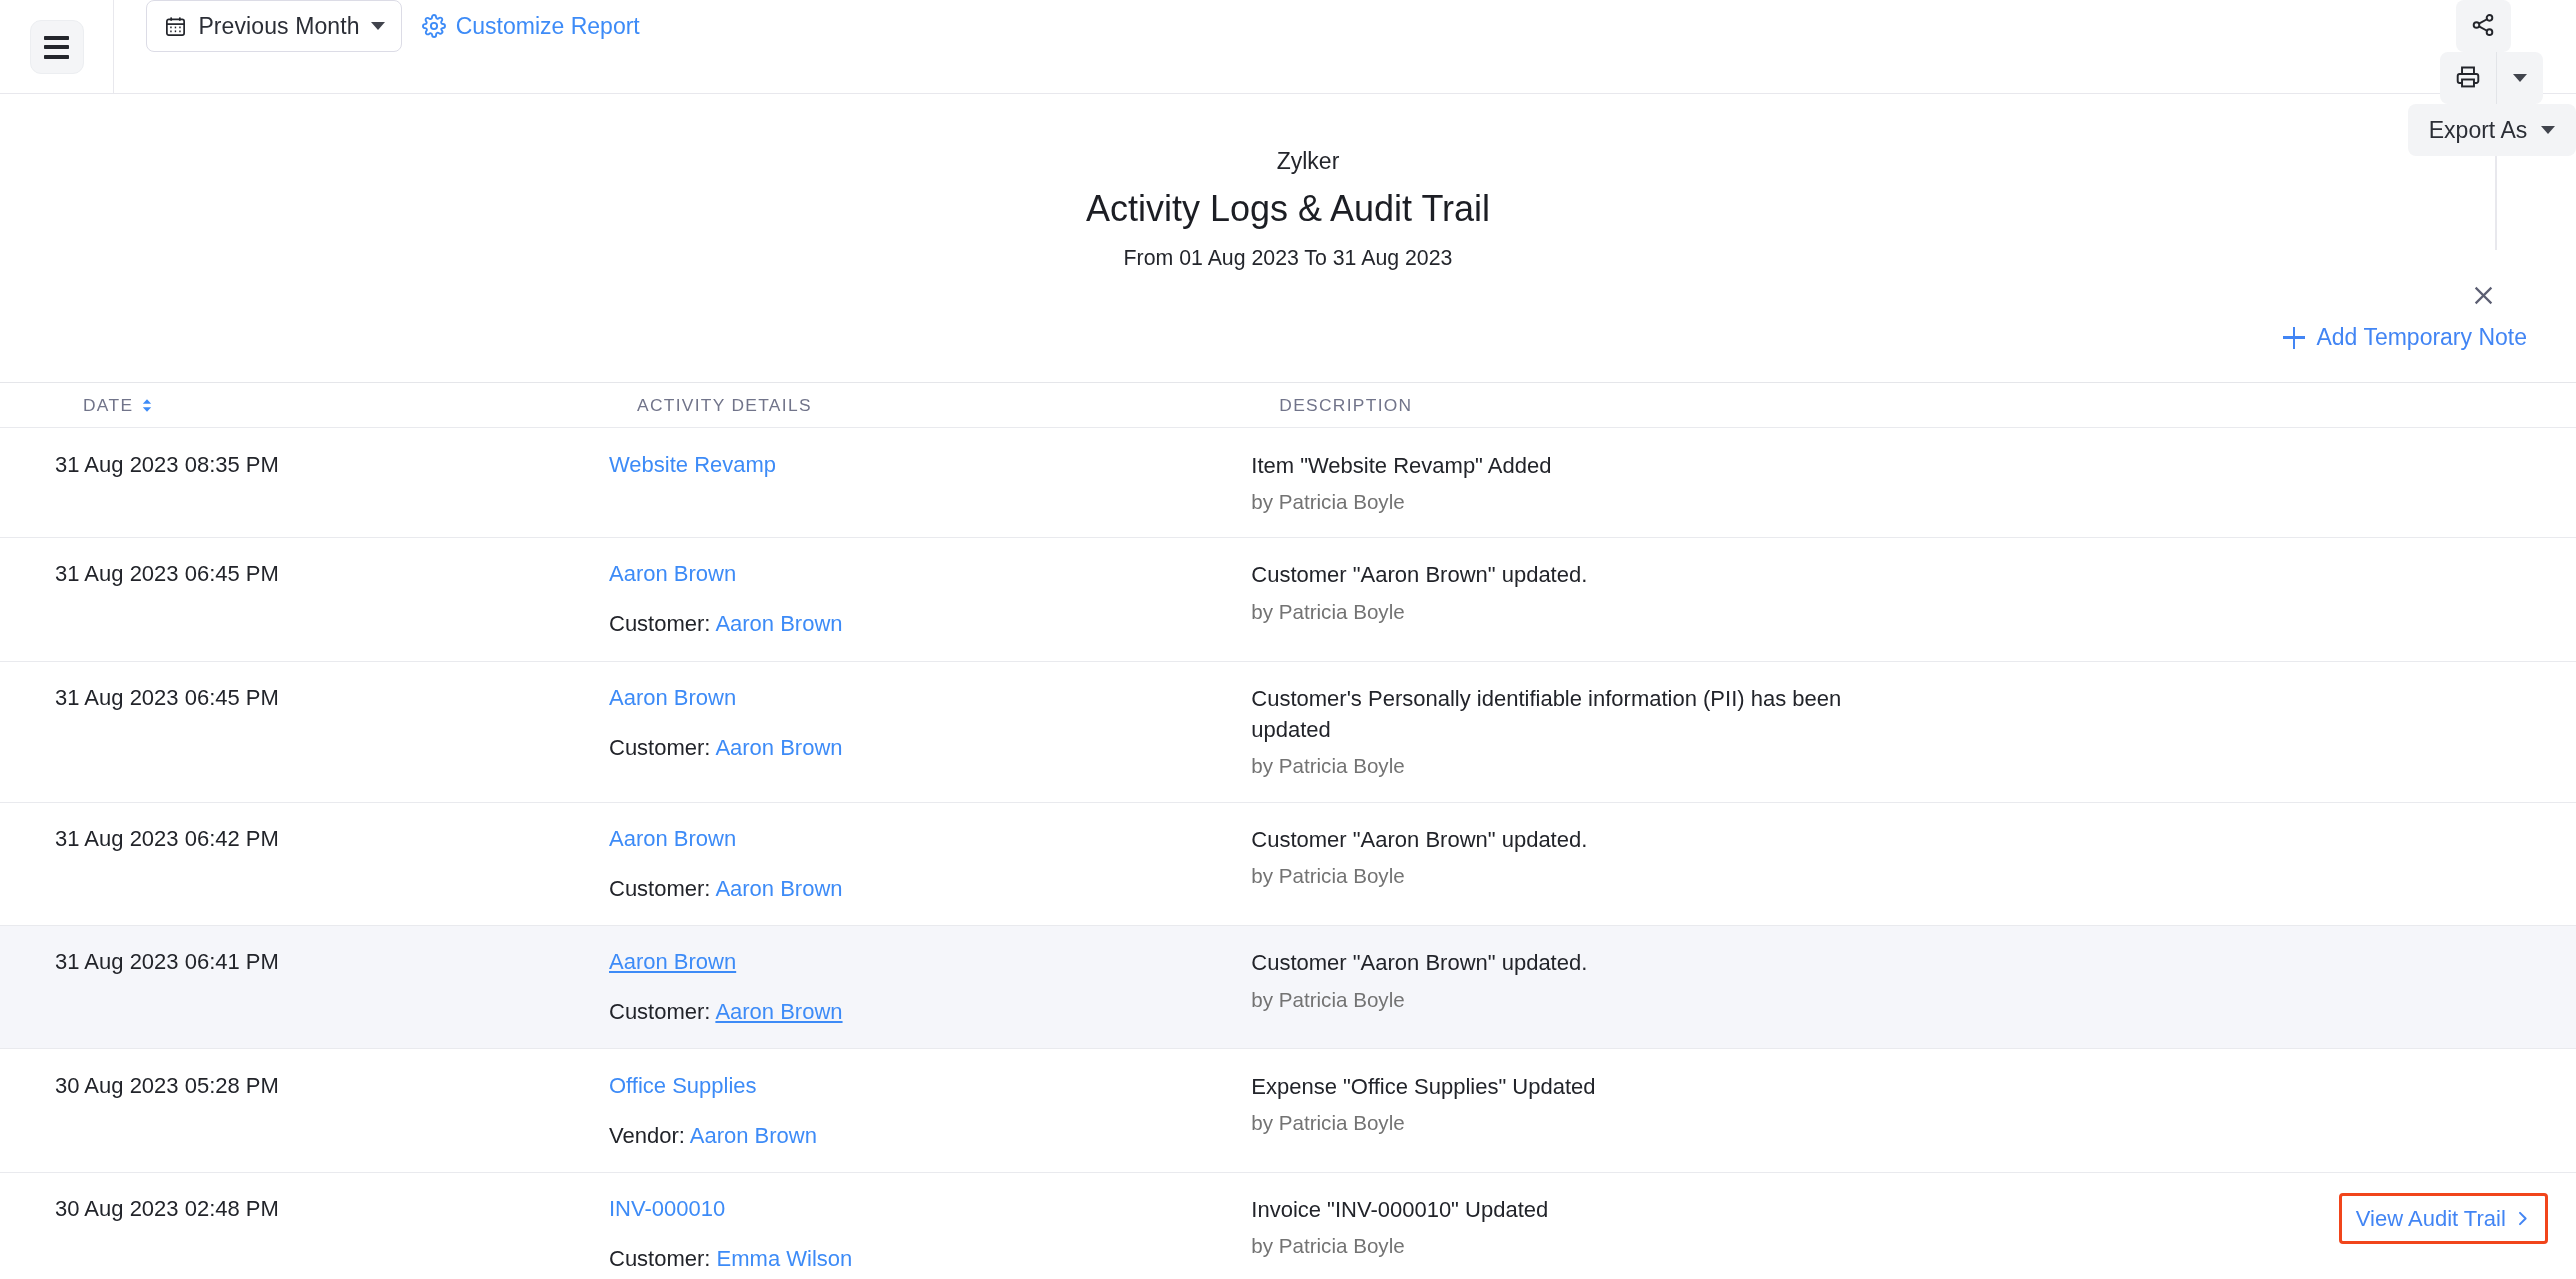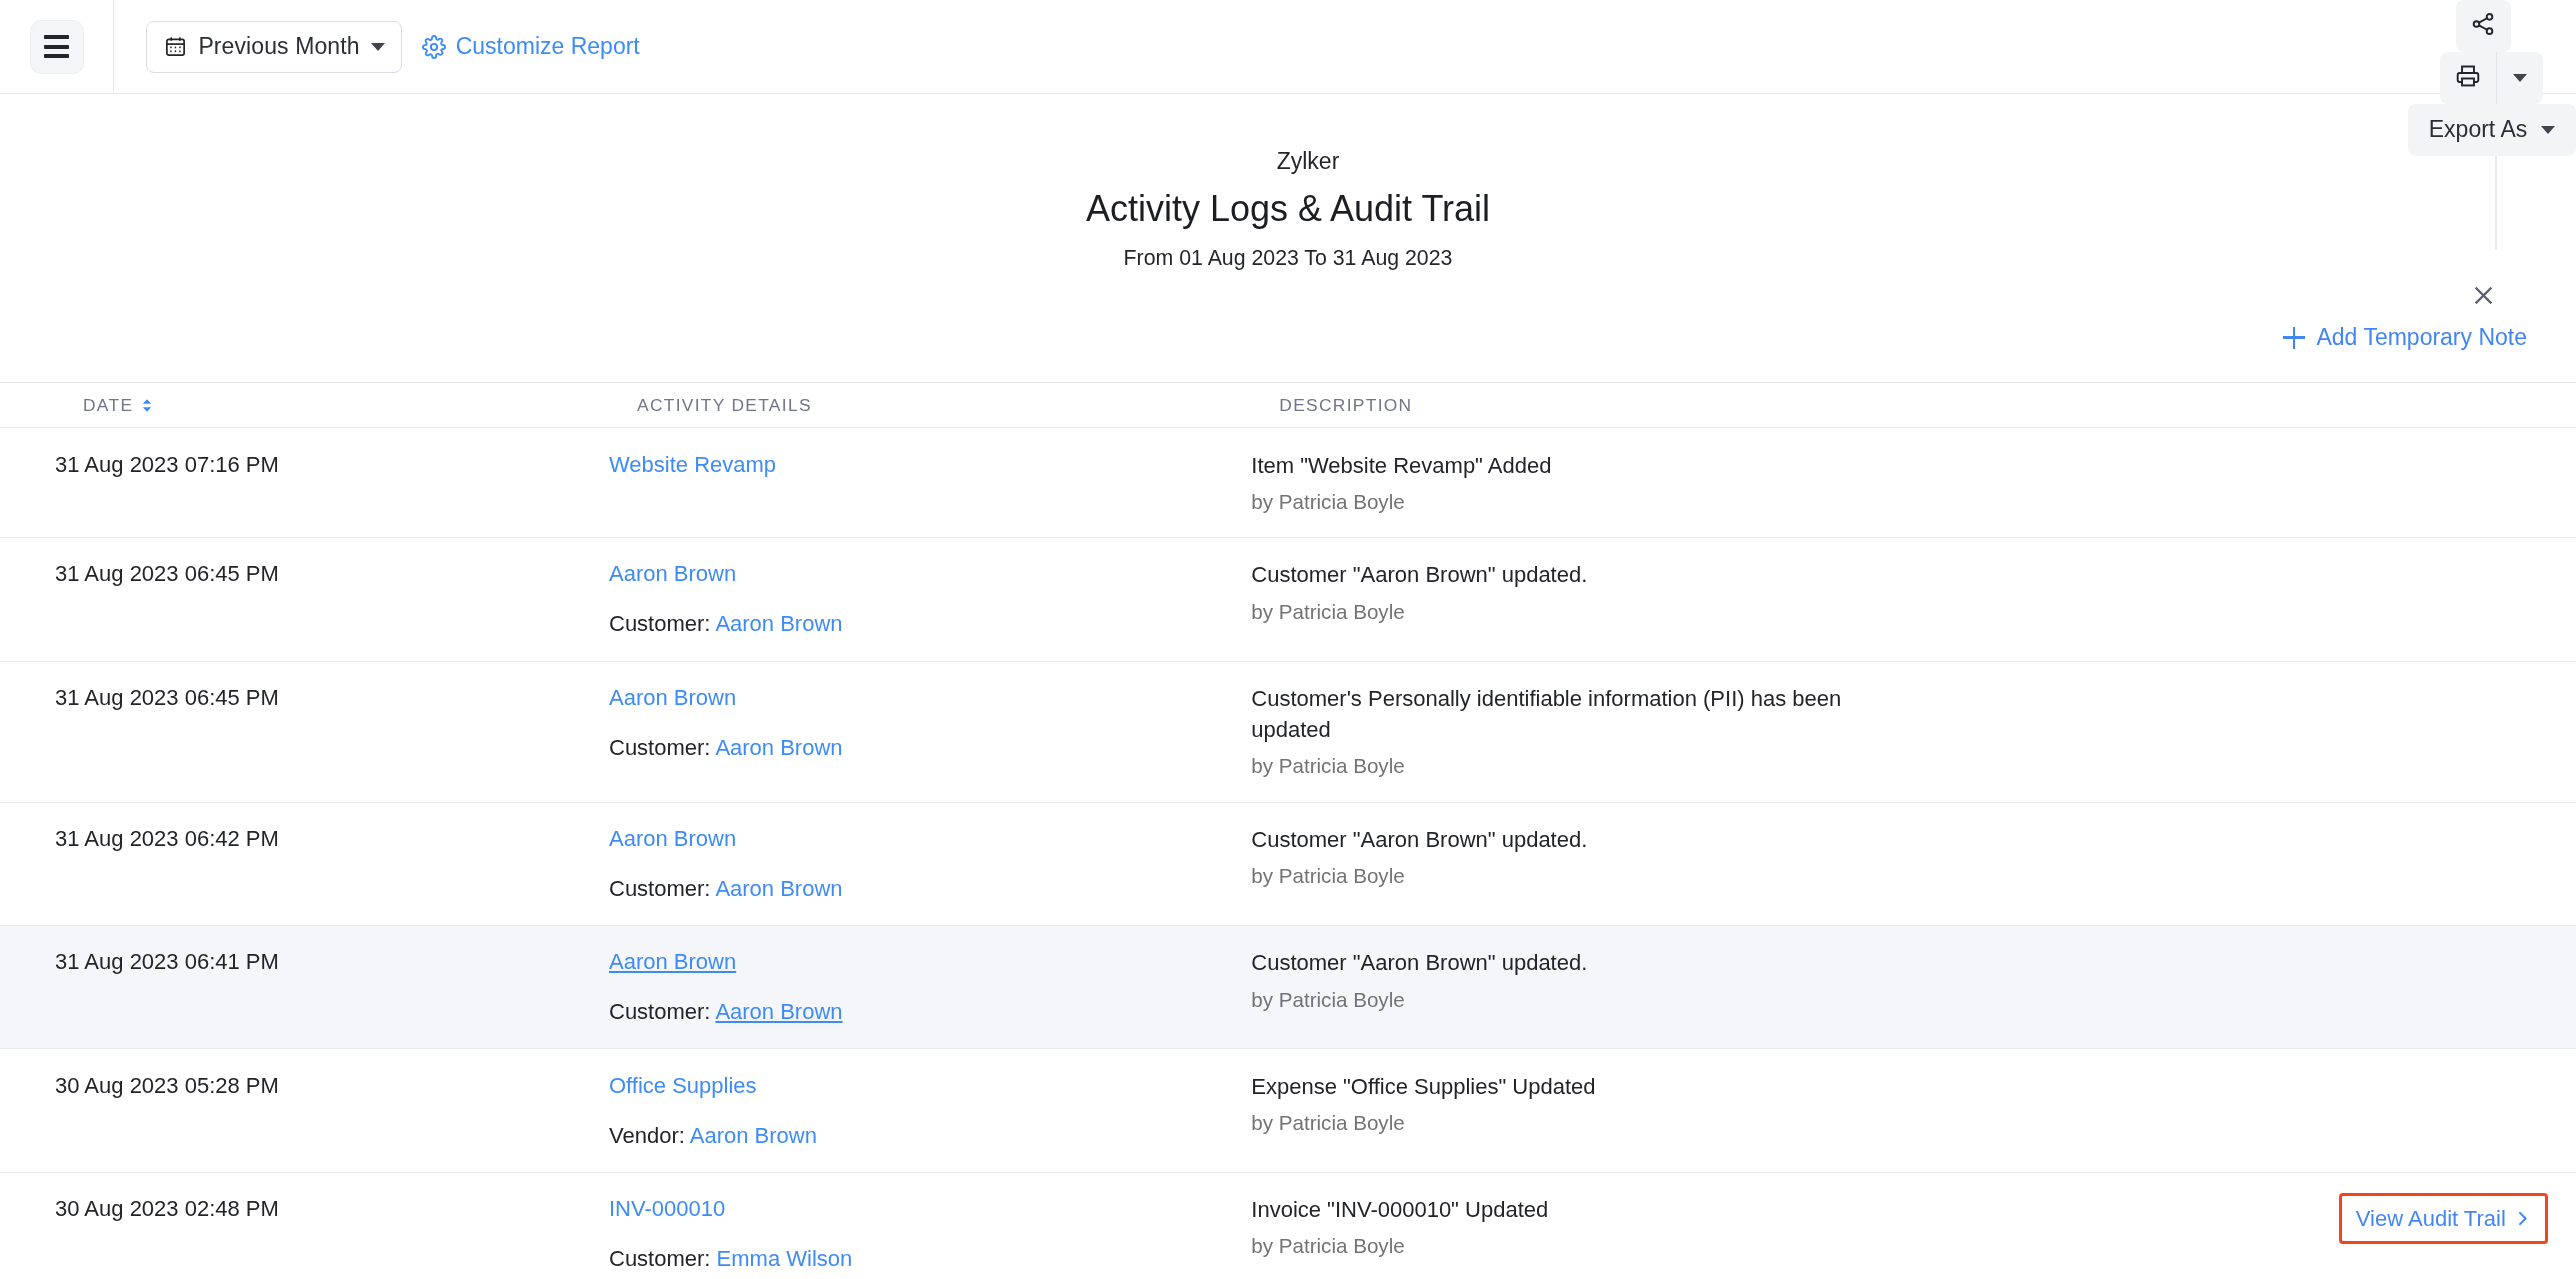--- a/index.html
+++ b/index.html
@@ -12,21 +12,21 @@
   }
 
   
   .toolbar {
     position: relative;
     height: 94px;
     width: 2576px;
     background: #ffffff;
     border-bottom: 1.6px solid #e8e8ed;
     display: flex;
-    align-items: center;
+    align-items: flex-start;
   }
   .tb-left {
     width: 114px;
     height: 94px;
     display: flex;
     align-items: center;
     justify-content: center;
     border-right: 1.6px solid #e8e8ed;
     flex: none;
   }
@@ -440,21 +440,21 @@
       <span class="th">ACTIVITY DETAILS</span>
     </div>
     <div class="c-desc">
       <span class="th">DESCRIPTION</span>
     </div>
   </div>
 
   <div id="rows-container">
       <div class="row body">
         <div class="c-date">
-          <div class="cell-date">31 Aug 2023 07:16 PM</div>
+          <div class="cell-date">31 Aug 2023 08:35 PM</div>
         </div>
         <div class="c-act">
           <div><a class="act-main">Website Revamp</a></div>
         </div>
         <div class="c-desc">
           <div class="desc-main">Item "Website Revamp" Added</div>
           <div class="desc-by">by Patricia Boyle</div>
         </div>
       </div>
       <div class="row body">

